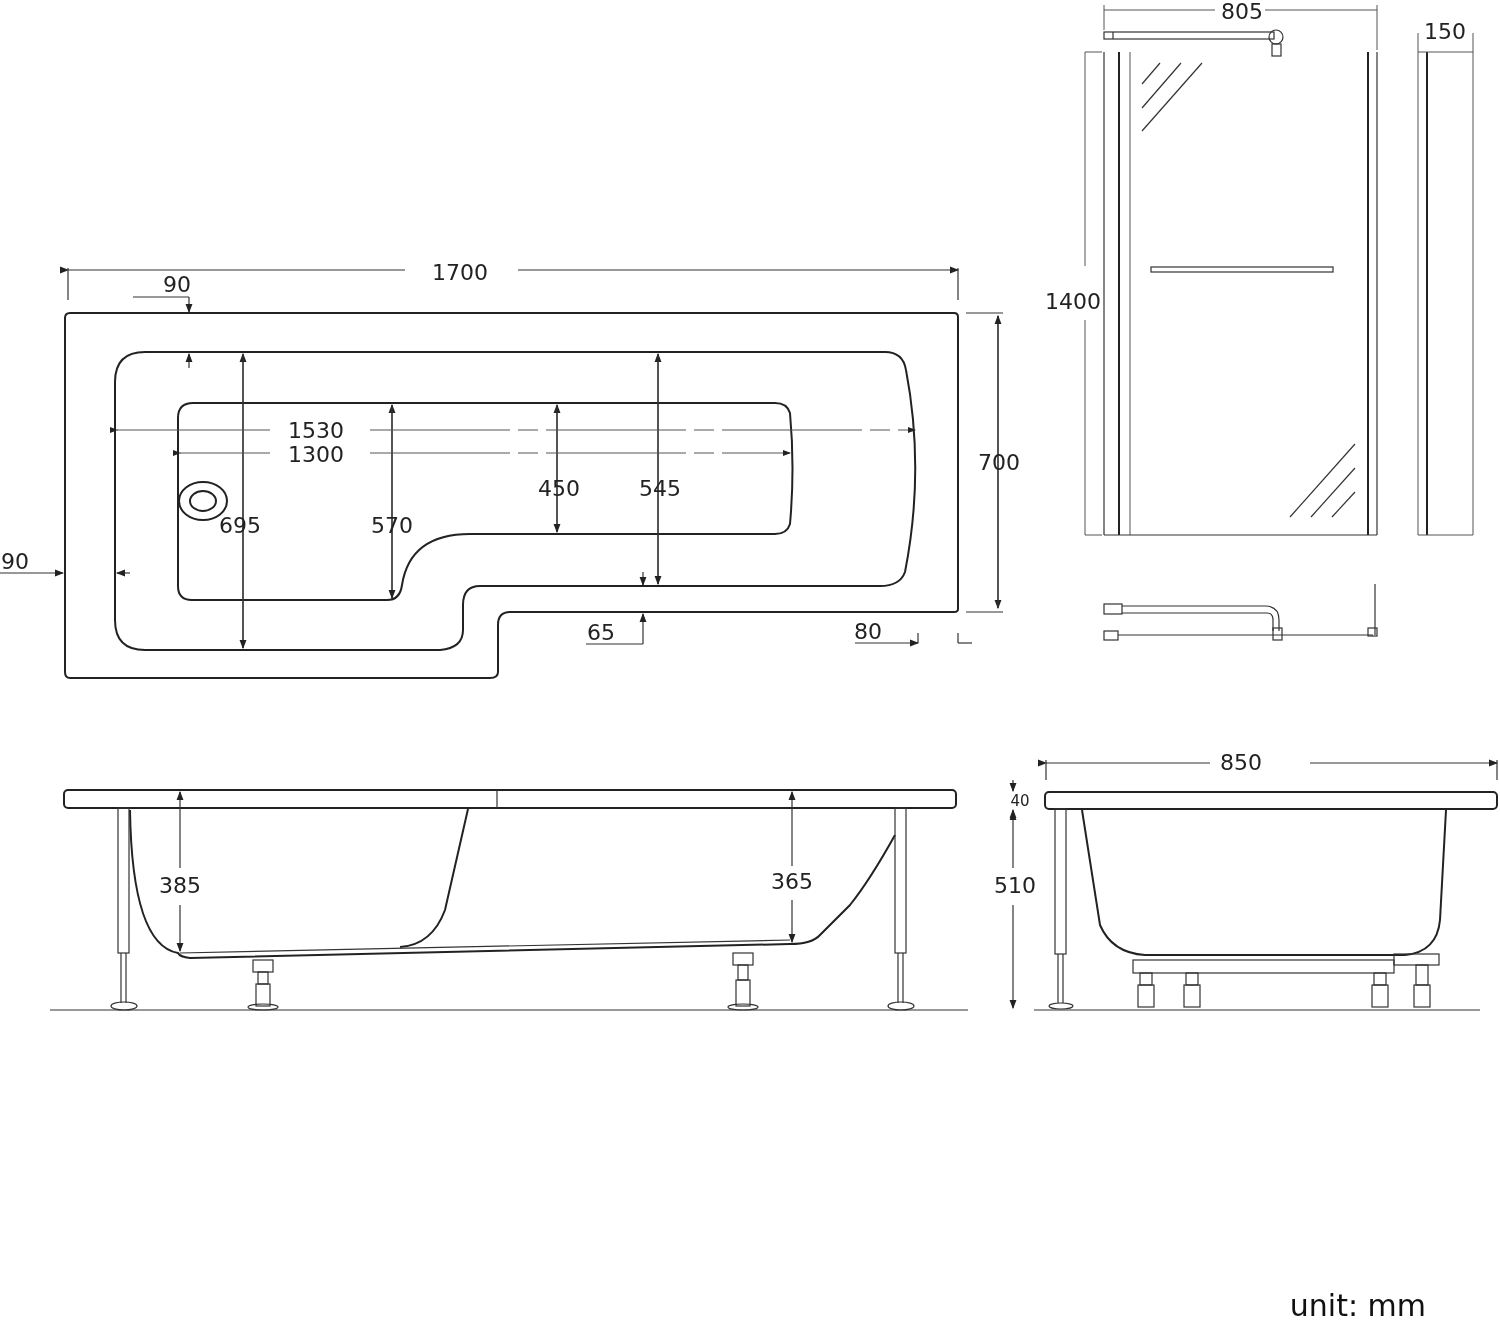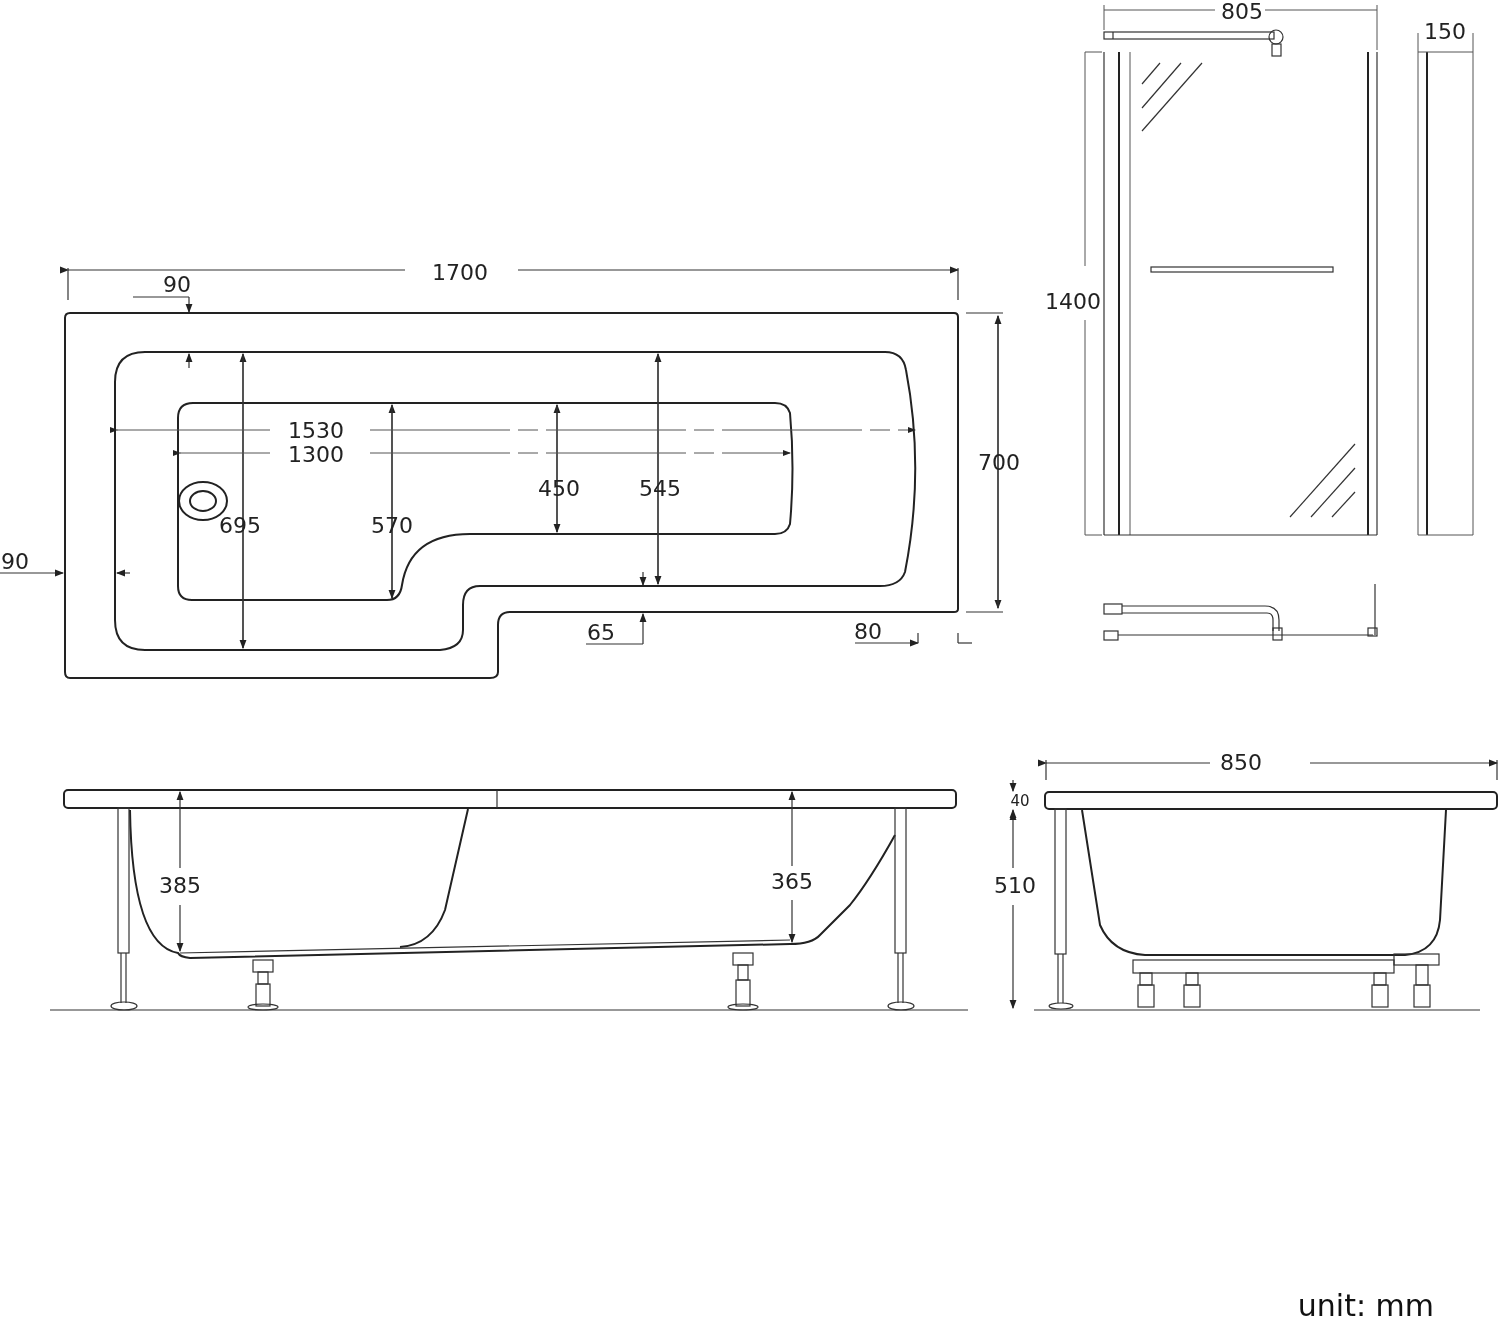--- a/index.html
+++ b/index.html
@@ -3,21 +3,21 @@
 <meta charset="utf-8">
 <style>
   html, body { margin: 0; padding: 0; background: #ffffff; }
   body { width: 1500px; height: 1326px; overflow: hidden; position: relative; }
   svg { position: absolute; left: 0; top: 0; }
   .ln { fill: none; stroke: #222222; stroke-width: 2; }
   .thin { fill: none; stroke: #333333; stroke-width: 1.2; }
   .hair { fill: none; stroke: #555555; stroke-width: 1; }
   .lbl { font-family: "DejaVu Sans", sans-serif; font-size: 22px; fill: #222222; }
   .lbl-sm { font-family: "DejaVu Sans", sans-serif; font-size: 15px; fill: #222222; }
-  .unit { position: absolute; right: 66px; top: 1288px; font-family: "DejaVu Sans", sans-serif; font-size: 30px; color: #111111; }
+  .unit { position: absolute; right: 74px; top: 1288px; font-family: "DejaVu Sans", sans-serif; font-size: 30px; color: #111111; }
 </style>
 </head>
 <body>
 
 <svg width="1500" height="1326" viewBox="0 0 1500 1326" xmlns="http://www.w3.org/2000/svg">
   <defs>
     <marker id="arr" markerWidth="8" markerHeight="8" refX="7" refY="4" orient="auto">
       <path d="M0,1 L8,4 L0,7 z" fill="#222"></path>
     </marker>
   </defs>

